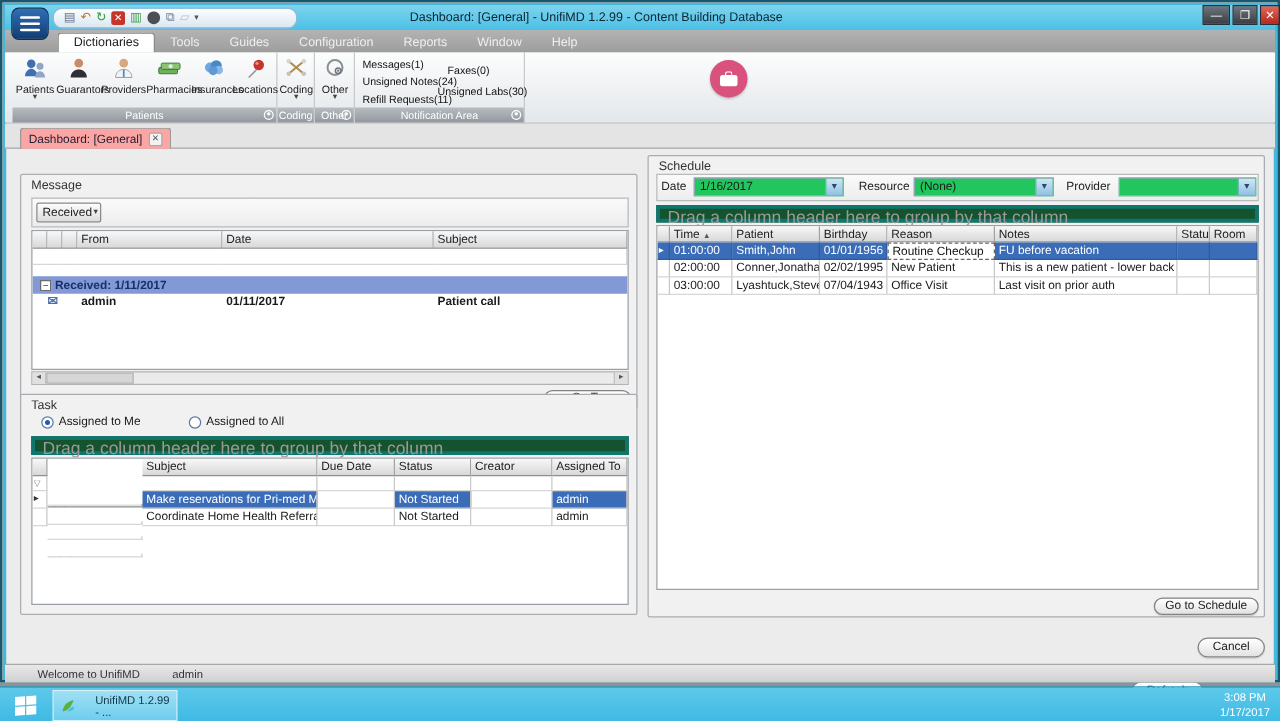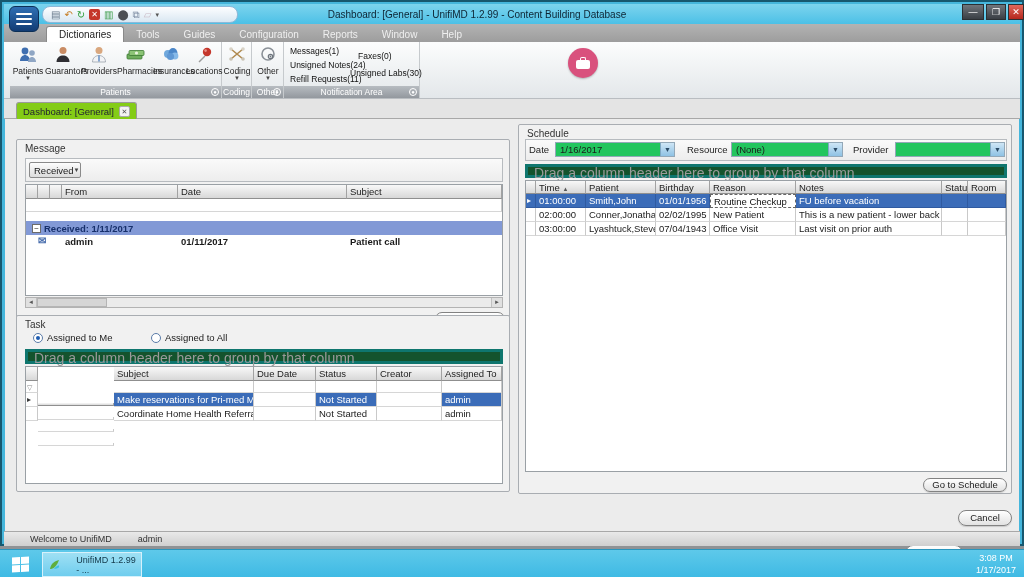--- a/index.html
+++ b/index.html
@@ -33,21 +33,21 @@
   .ribbtn .ic { height:22px; display:flex; align-items:center; justify-content:center; }
   .ribbtn .lbl { font-size:8.5px; color:#222; white-space:nowrap; }
   .ribbtn .dd { font-size:6px; color:#444; line-height:5px; }
   .notif-item { position:absolute; font-size:8.5px; color:#111; white-space:nowrap; }
   .pinkbadge { position:absolute; left:566px; top:46px; width:30px; height:30px; border-radius:50%; background:#d9517d; box-shadow:0 1px 2px rgba(0,0,0,.25); }
   .pinkbadge .case { position:absolute; left:8px; top:12px; width:14px; height:9px; background:#fff; border-radius:2px; }
   .pinkbadge .handle { position:absolute; left:12px; top:9px; width:6px; height:4px; border:1.5px solid #fff; border-bottom:none; border-radius:2px 2px 0 0; }
 
   
   .tabstrip { position:absolute; left:2px; top:97px; width:1016px; height:20px; background:#e4e4e4; border-bottom:1px solid #a8a8a8; }
-  .doctab { position:absolute; left:12px; top:3px; height:17px; background:#84cc16; border:1px solid #9a9a9a; border-bottom:none; border-radius:3px 3px 0 0; display:flex; align-items:center; gap:5px; padding:0 6px; font-size:9.5px; color:#223; }
+  .doctab { position:absolute; left:12px; top:3px; height:17px; background:#fca5a5; border:1px solid #9a9a9a; border-bottom:none; border-radius:3px 3px 0 0; display:flex; align-items:center; gap:5px; padding:0 6px; font-size:9.5px; color:#223; }
   .doctab .x { width:11px; height:11px; border:1px solid #aaa; border-radius:2px; font-size:7px; line-height:9px; text-align:center; color:#555; background:#f3f3f3; }
 
   
   .panel { position:absolute; background:#f1f1f1; border:1px solid #a9adb2; border-radius:2px; }
   .ptitle { position:absolute; left:8px; top:3px; font-size:10px; color:#333; }
   .strip { position:absolute; border:1px solid #b7bbbf; background:linear-gradient(#fafafa,#ededed); }
   .hintbar { position:absolute; border:3px solid #0f766e; background:#14532d; color:#9a9a9a; font-size:14px; line-height:13px; padding-left:6px; }
 
   .grid { position:absolute; border:1px solid #9aa0a5; background:#fff; overflow:hidden; }
   .grow { display:flex; width:100%; }

